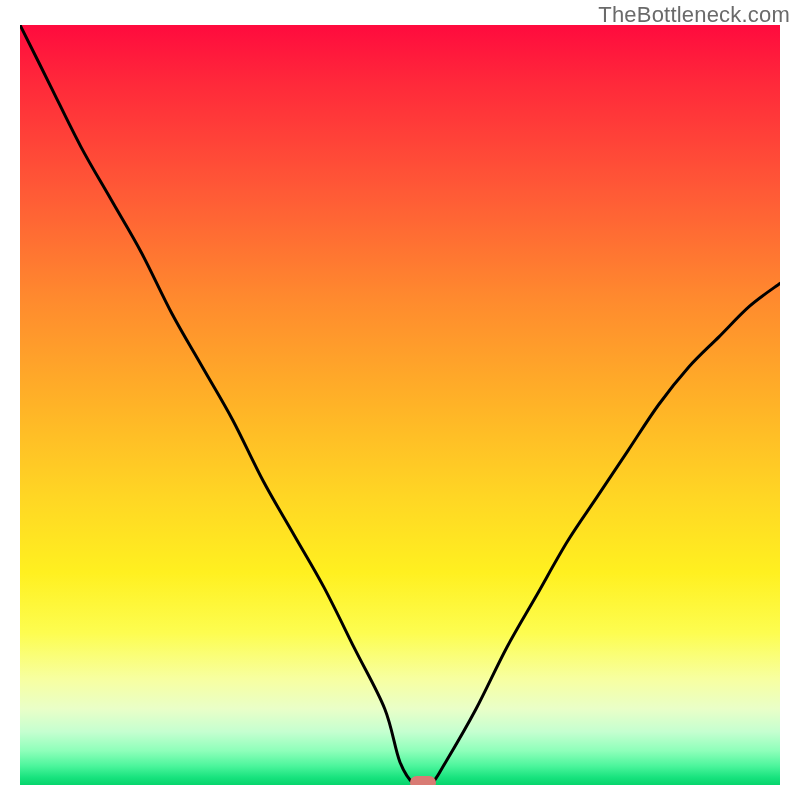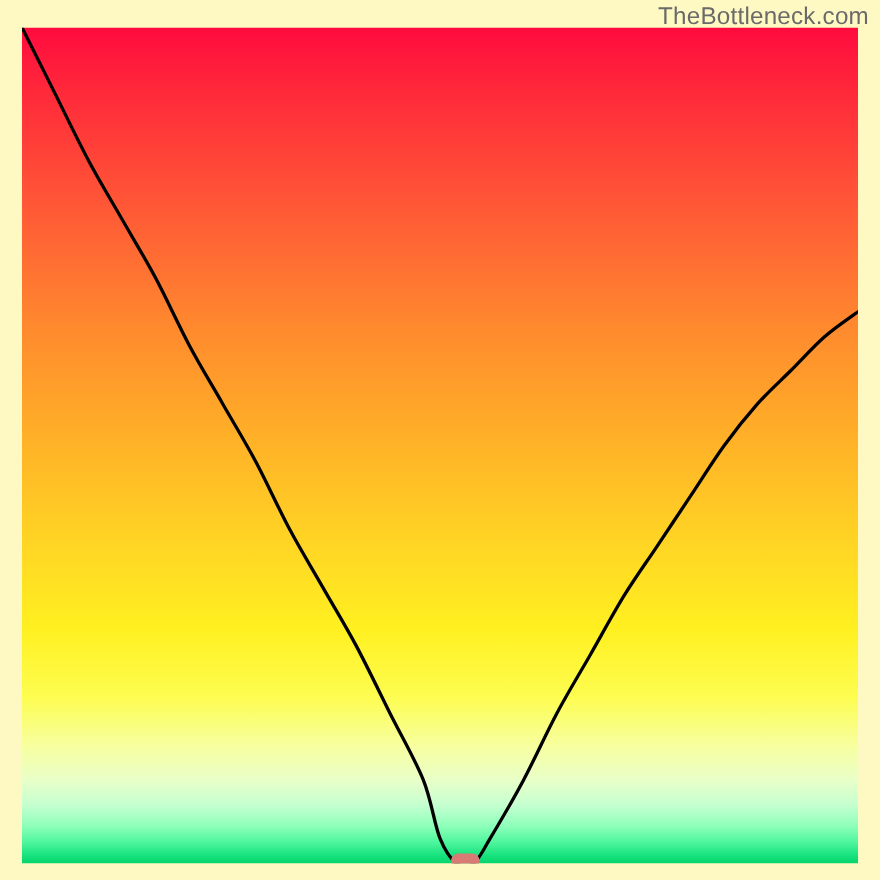--- a/index.html
+++ b/index.html
@@ -10,21 +10,21 @@
     background: #000;
     overflow: hidden;
     font-family: Arial, Helvetica, sans-serif;
   }
   .frame {
     position: absolute;
     left: 0;
     top: 0;
     width: 800px;
     height: 800px;
-    background: #fef9c3;
+    background: #ffffff;
   }
   .watermark {
     position: absolute;
     top: 2px;
     right: 10px;
     font-size: 22px;
     color: #6a6a6a;
     letter-spacing: 0.2px;
     font-weight: 400;
     z-index: 5;

